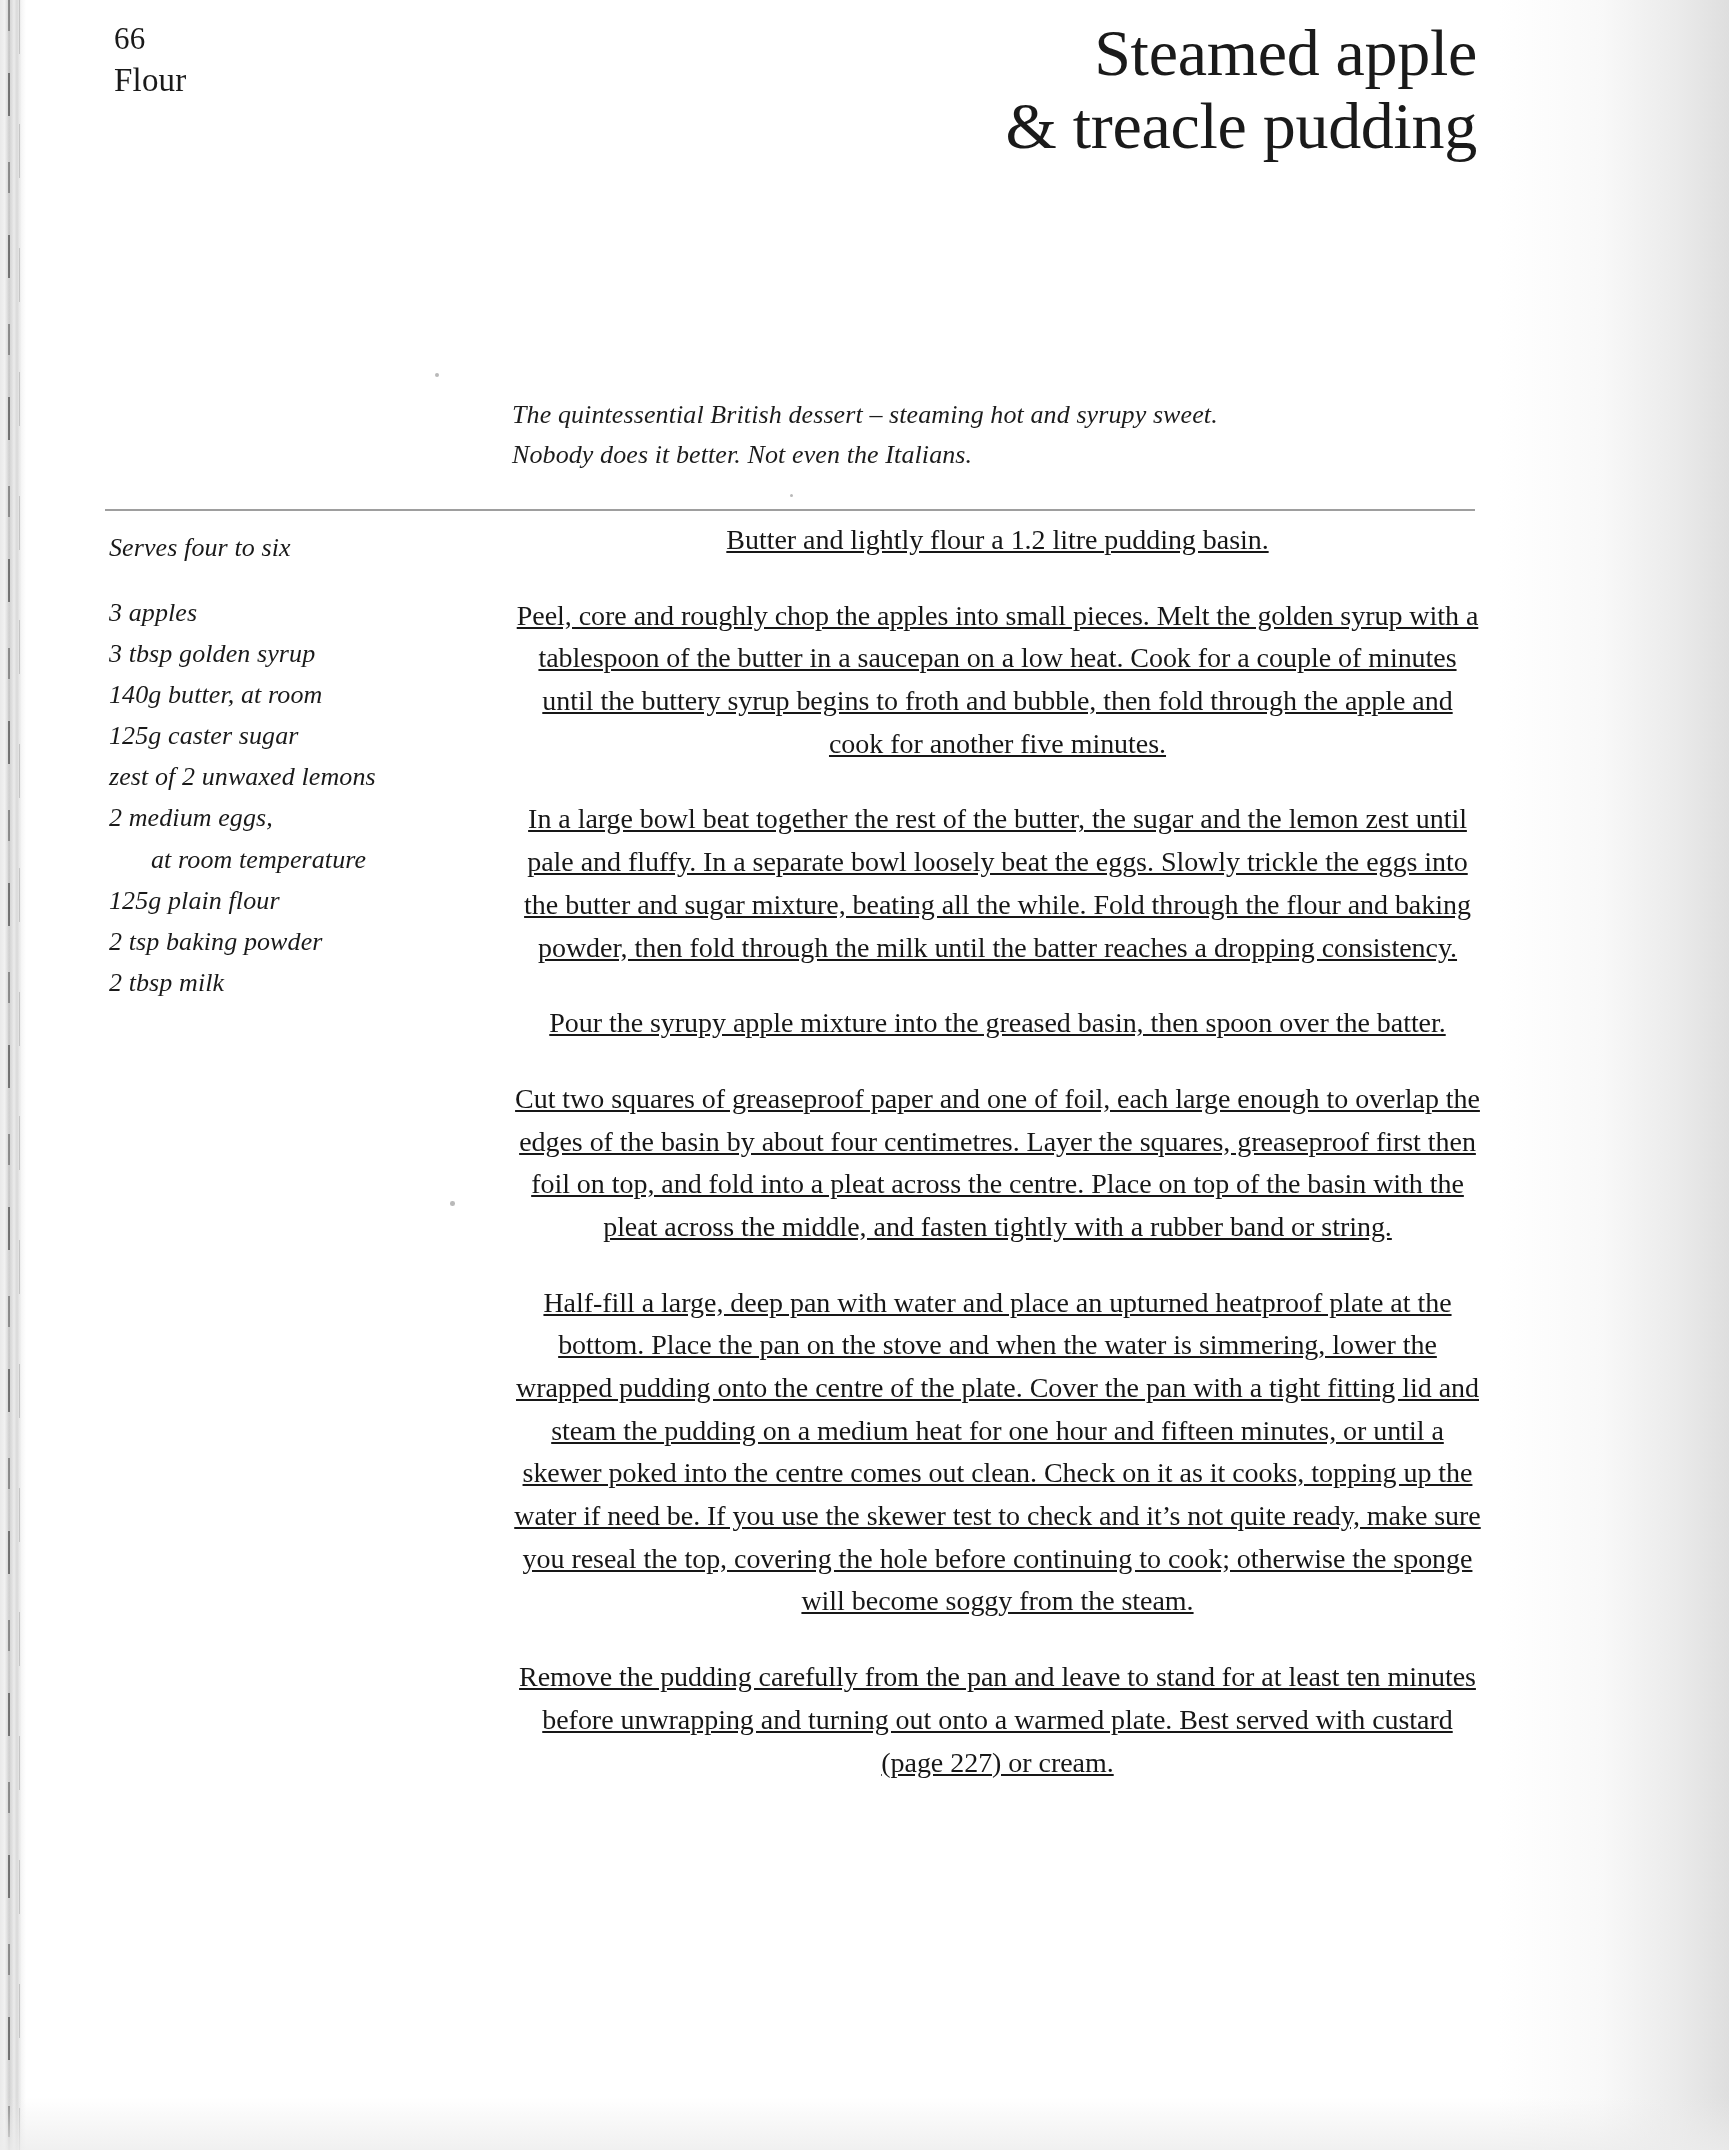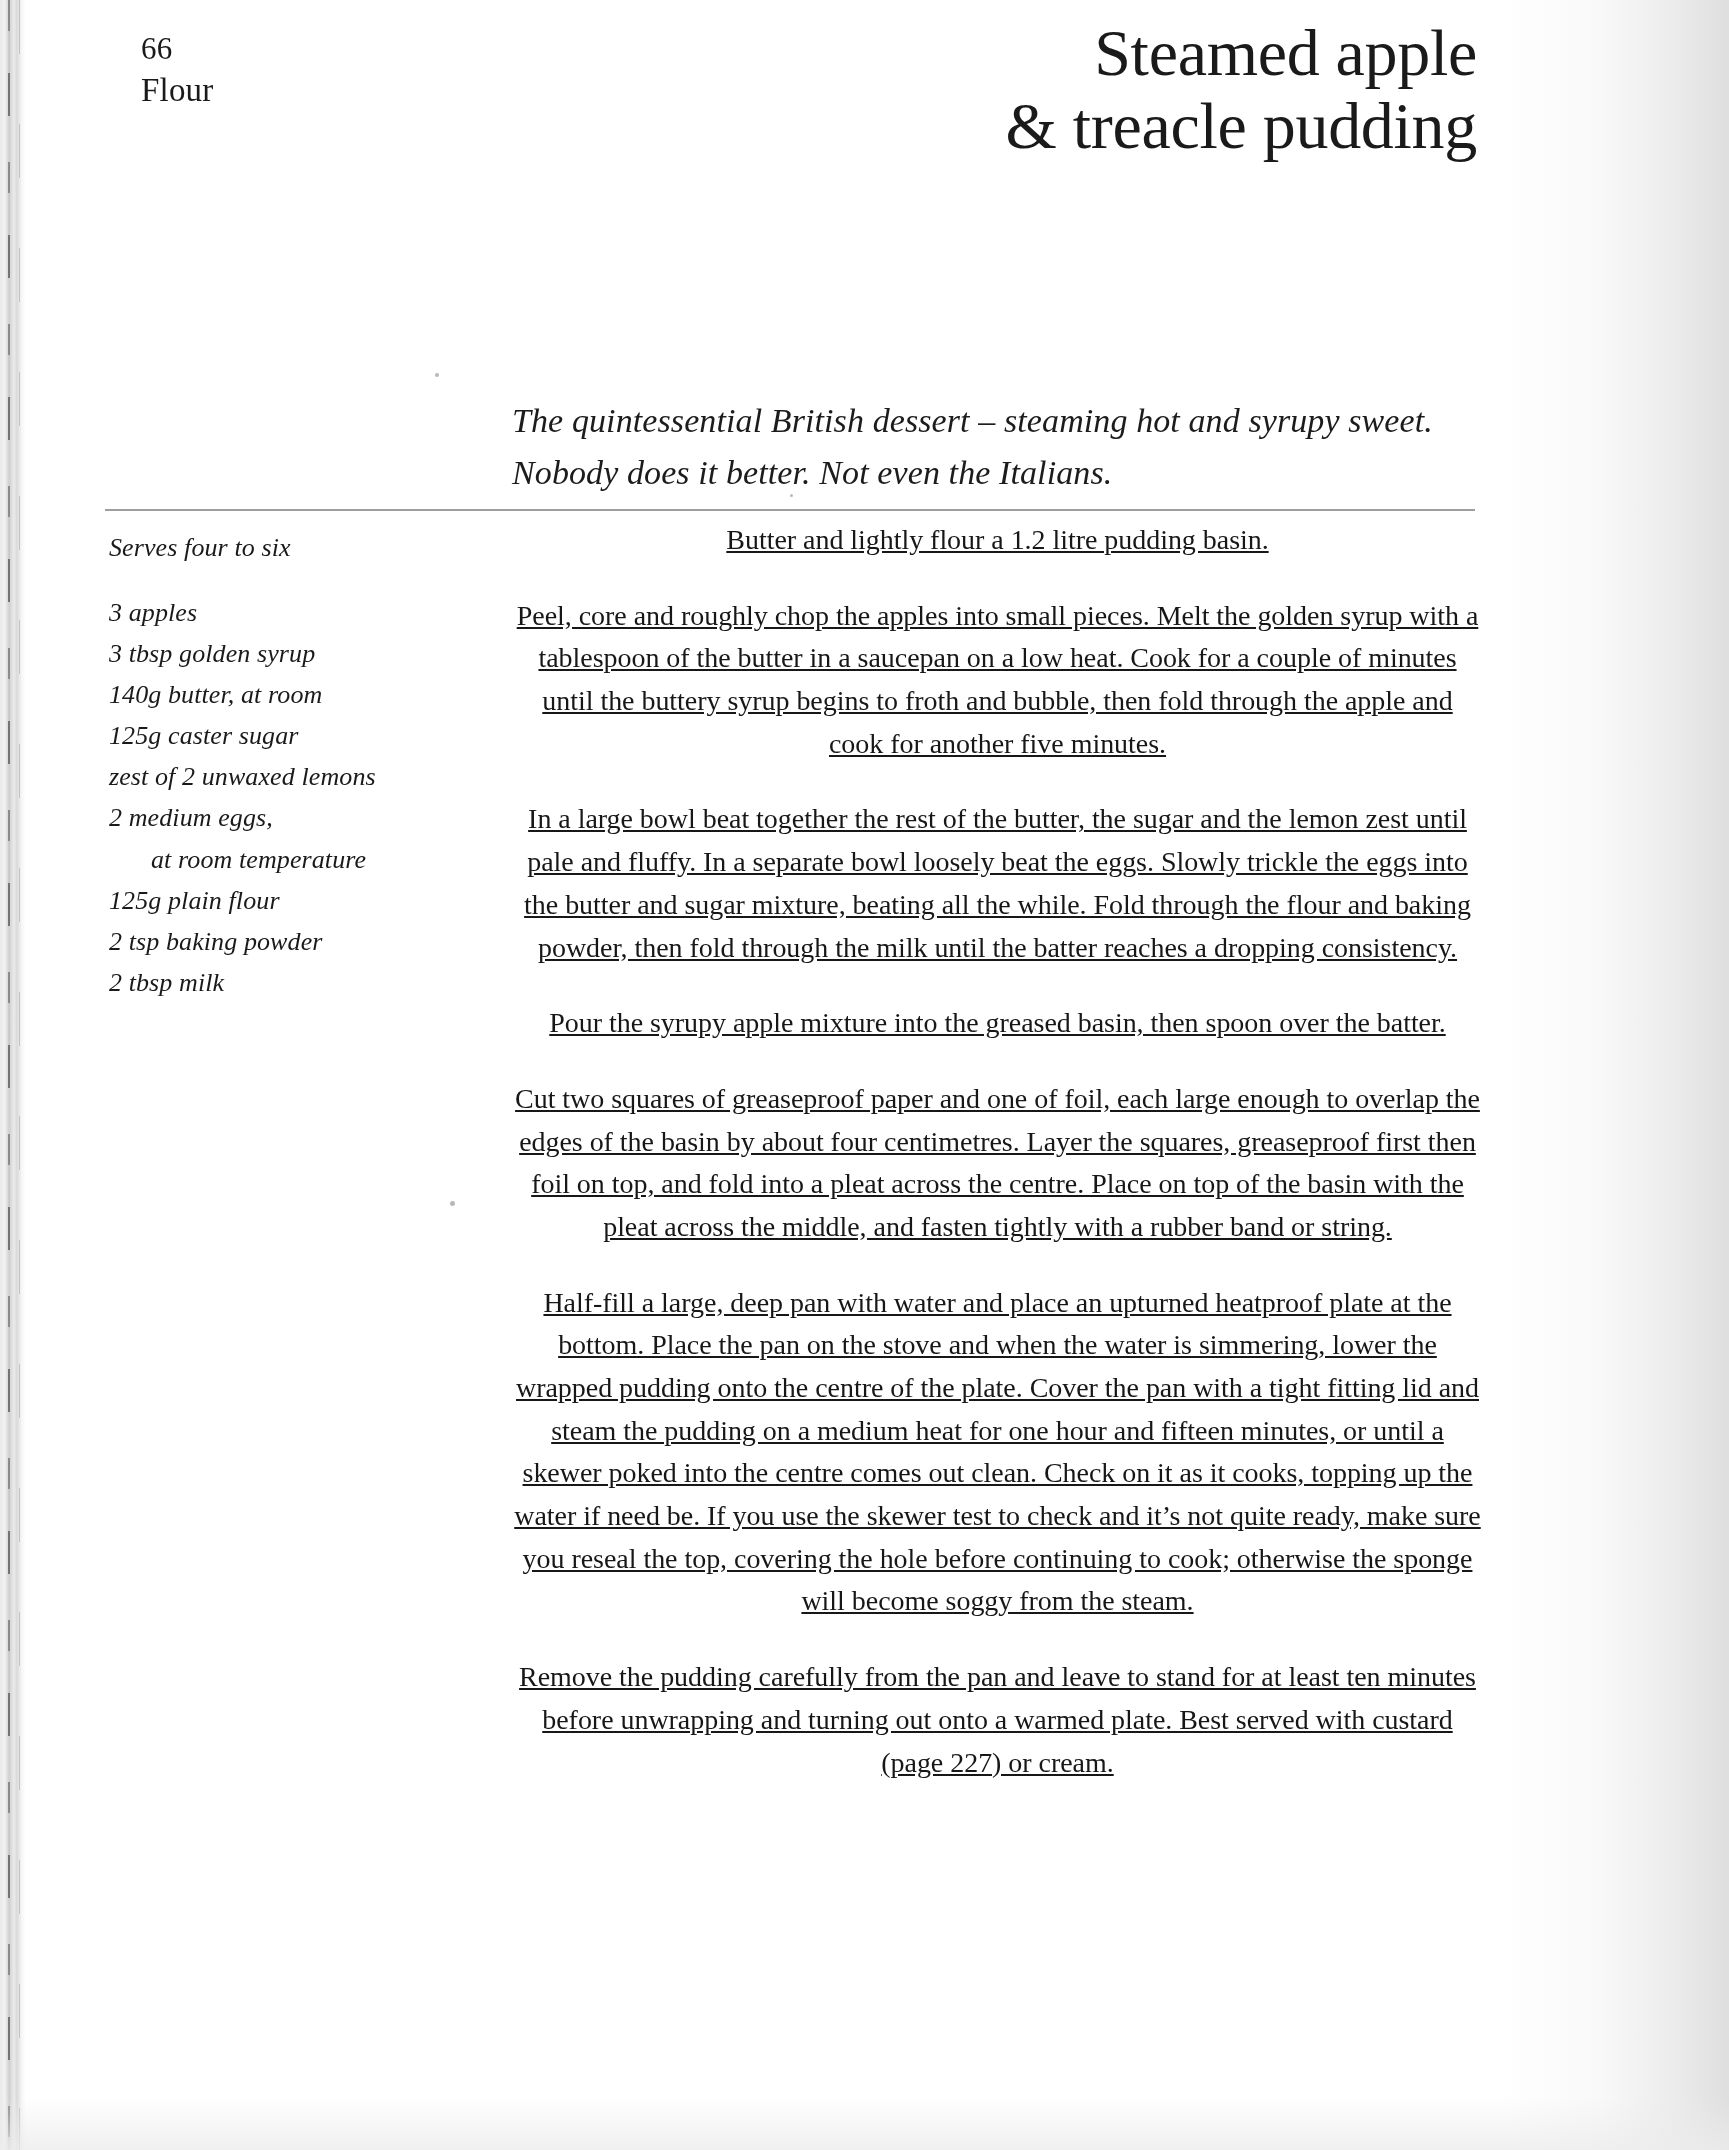--- a/index.html
+++ b/index.html
@@ -56,42 +56,41 @@
   }
   .speck { position:absolute; background:#b9b9b9; border-radius:50%; }
 
   
   #page {
     position:absolute; left:0; top:0; width:1730px; height:2151px;
   }
 
   
   #folio {
-    position:absolute; left:114px; top:29px; width:255px;
+    position:absolute; left:114px; top:19px; width:255px;
     line-height:1.30;
-    margin-left:27px;
   }
   #folio .num { font-size:31px; letter-spacing:0.2px; }
   #folio .chapter { font-size:33px; letter-spacing:0.2px; }
 
   #recipe-title {
     position:absolute; left:512px; top:17px; width:965px;
     font-size:66px;
     line-height:1.10;
     letter-spacing:-0.3px;
     font-weight:400;
     text-align:right;
   }
   #recipe-title .line { display:block; white-space:nowrap; }
 
   
   #standfirst {
     position:absolute; left:512px; top:395px; width:965px;
     font-style:italic;
-    font-size:34px;
+    font-size:26px;
     line-height:1.52;
     letter-spacing:0.1px;
     color:#1c1c1c;
   }
   #standfirst .line { display:block; white-space:nowrap; }
 
   
   #section-rule {
     position:absolute; left:105px; top:509px; width:1370px; height:1.5px;
     background:#8d8d8d; opacity:.85;

